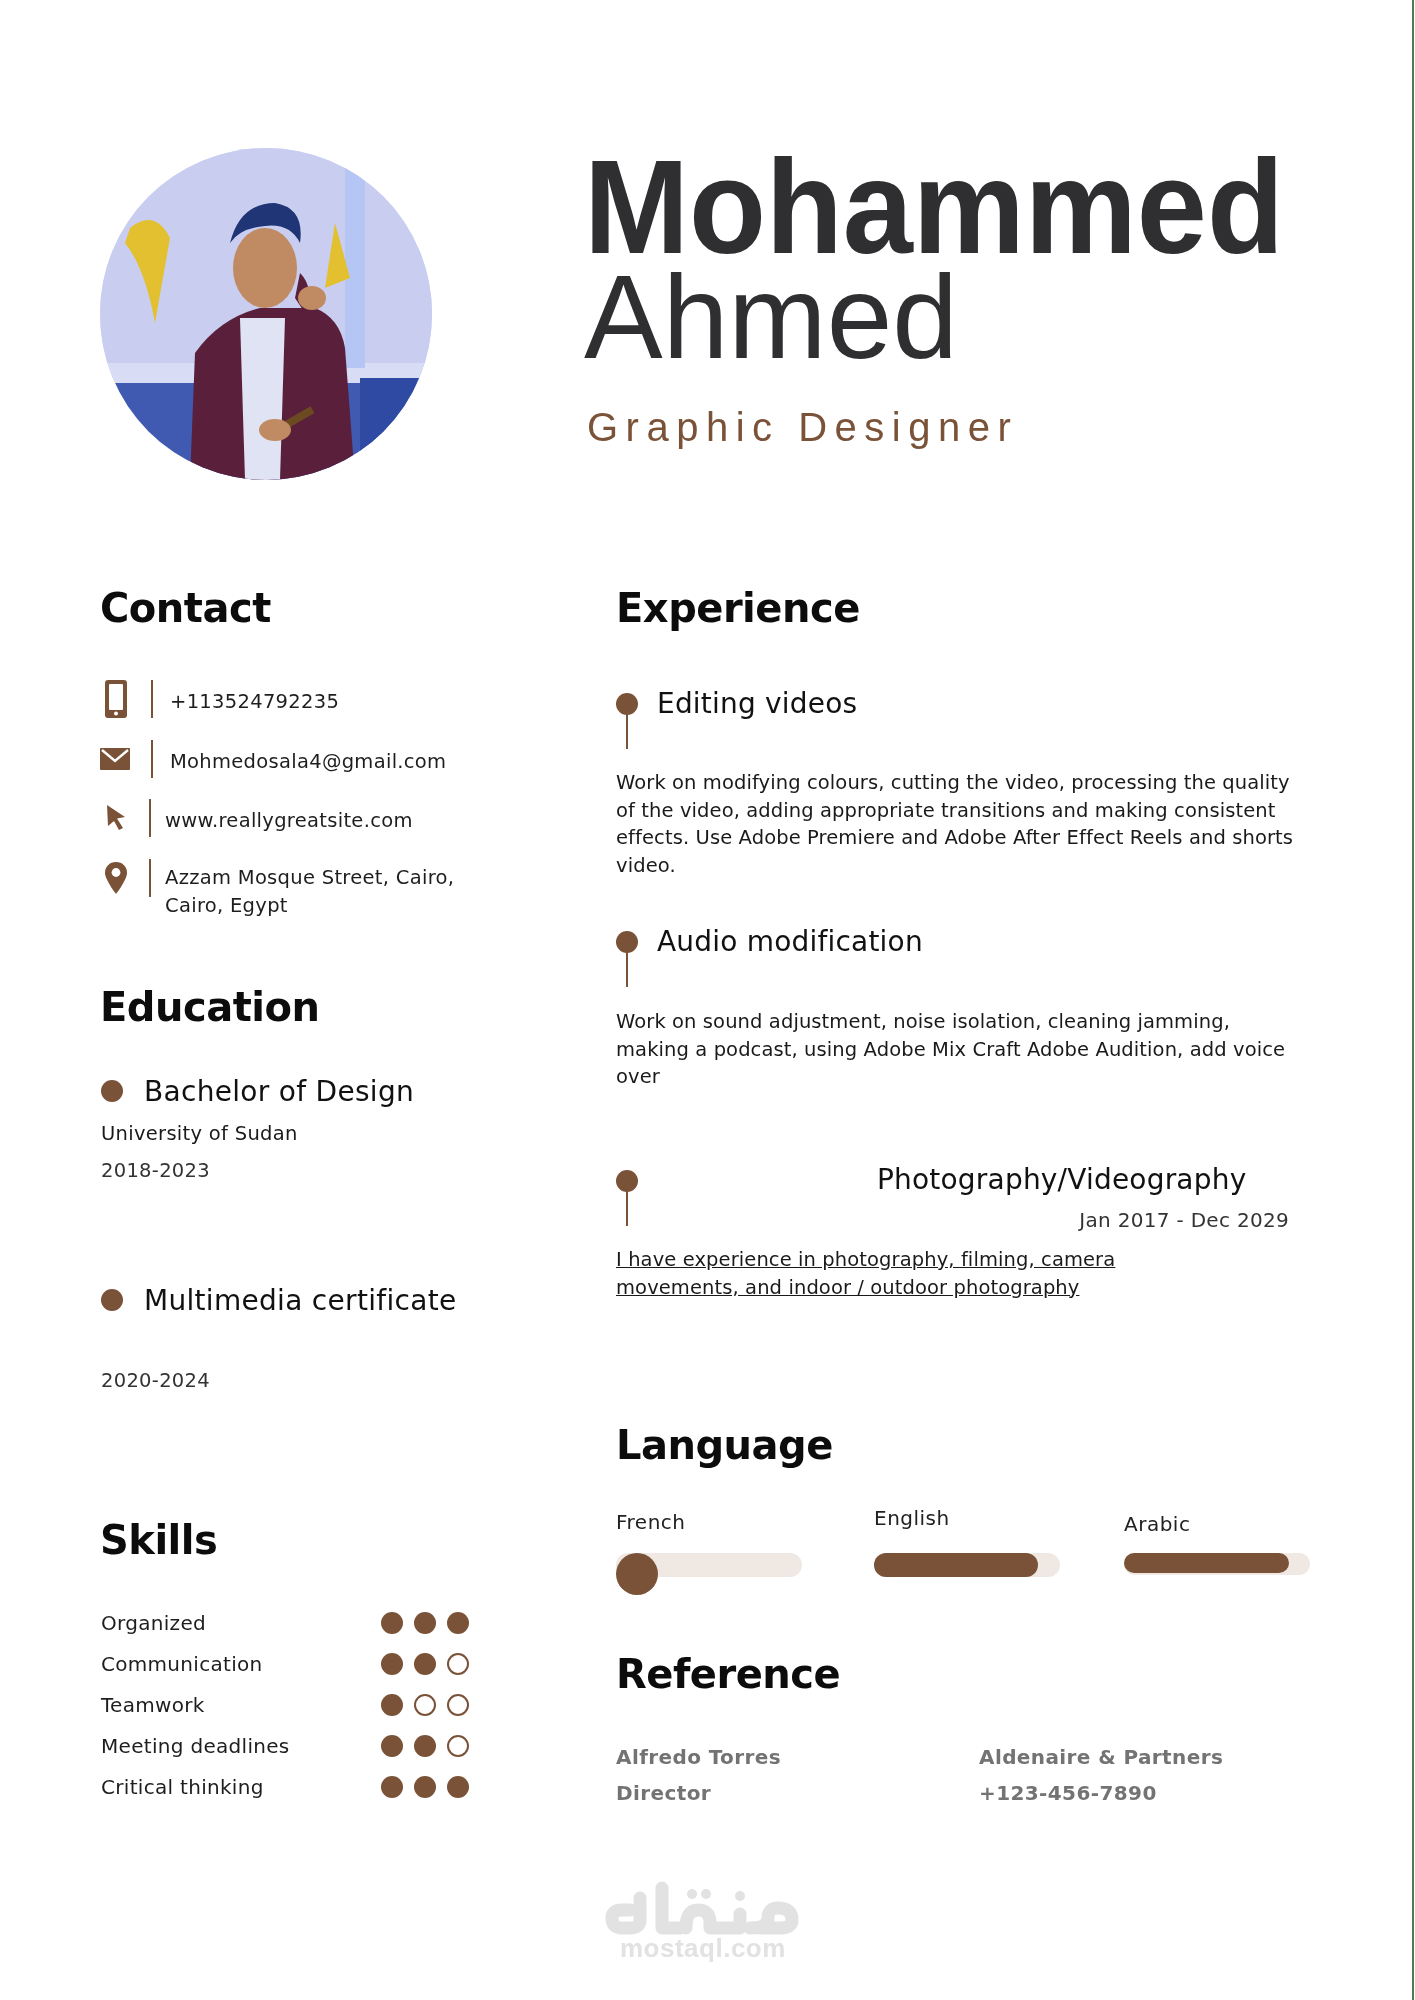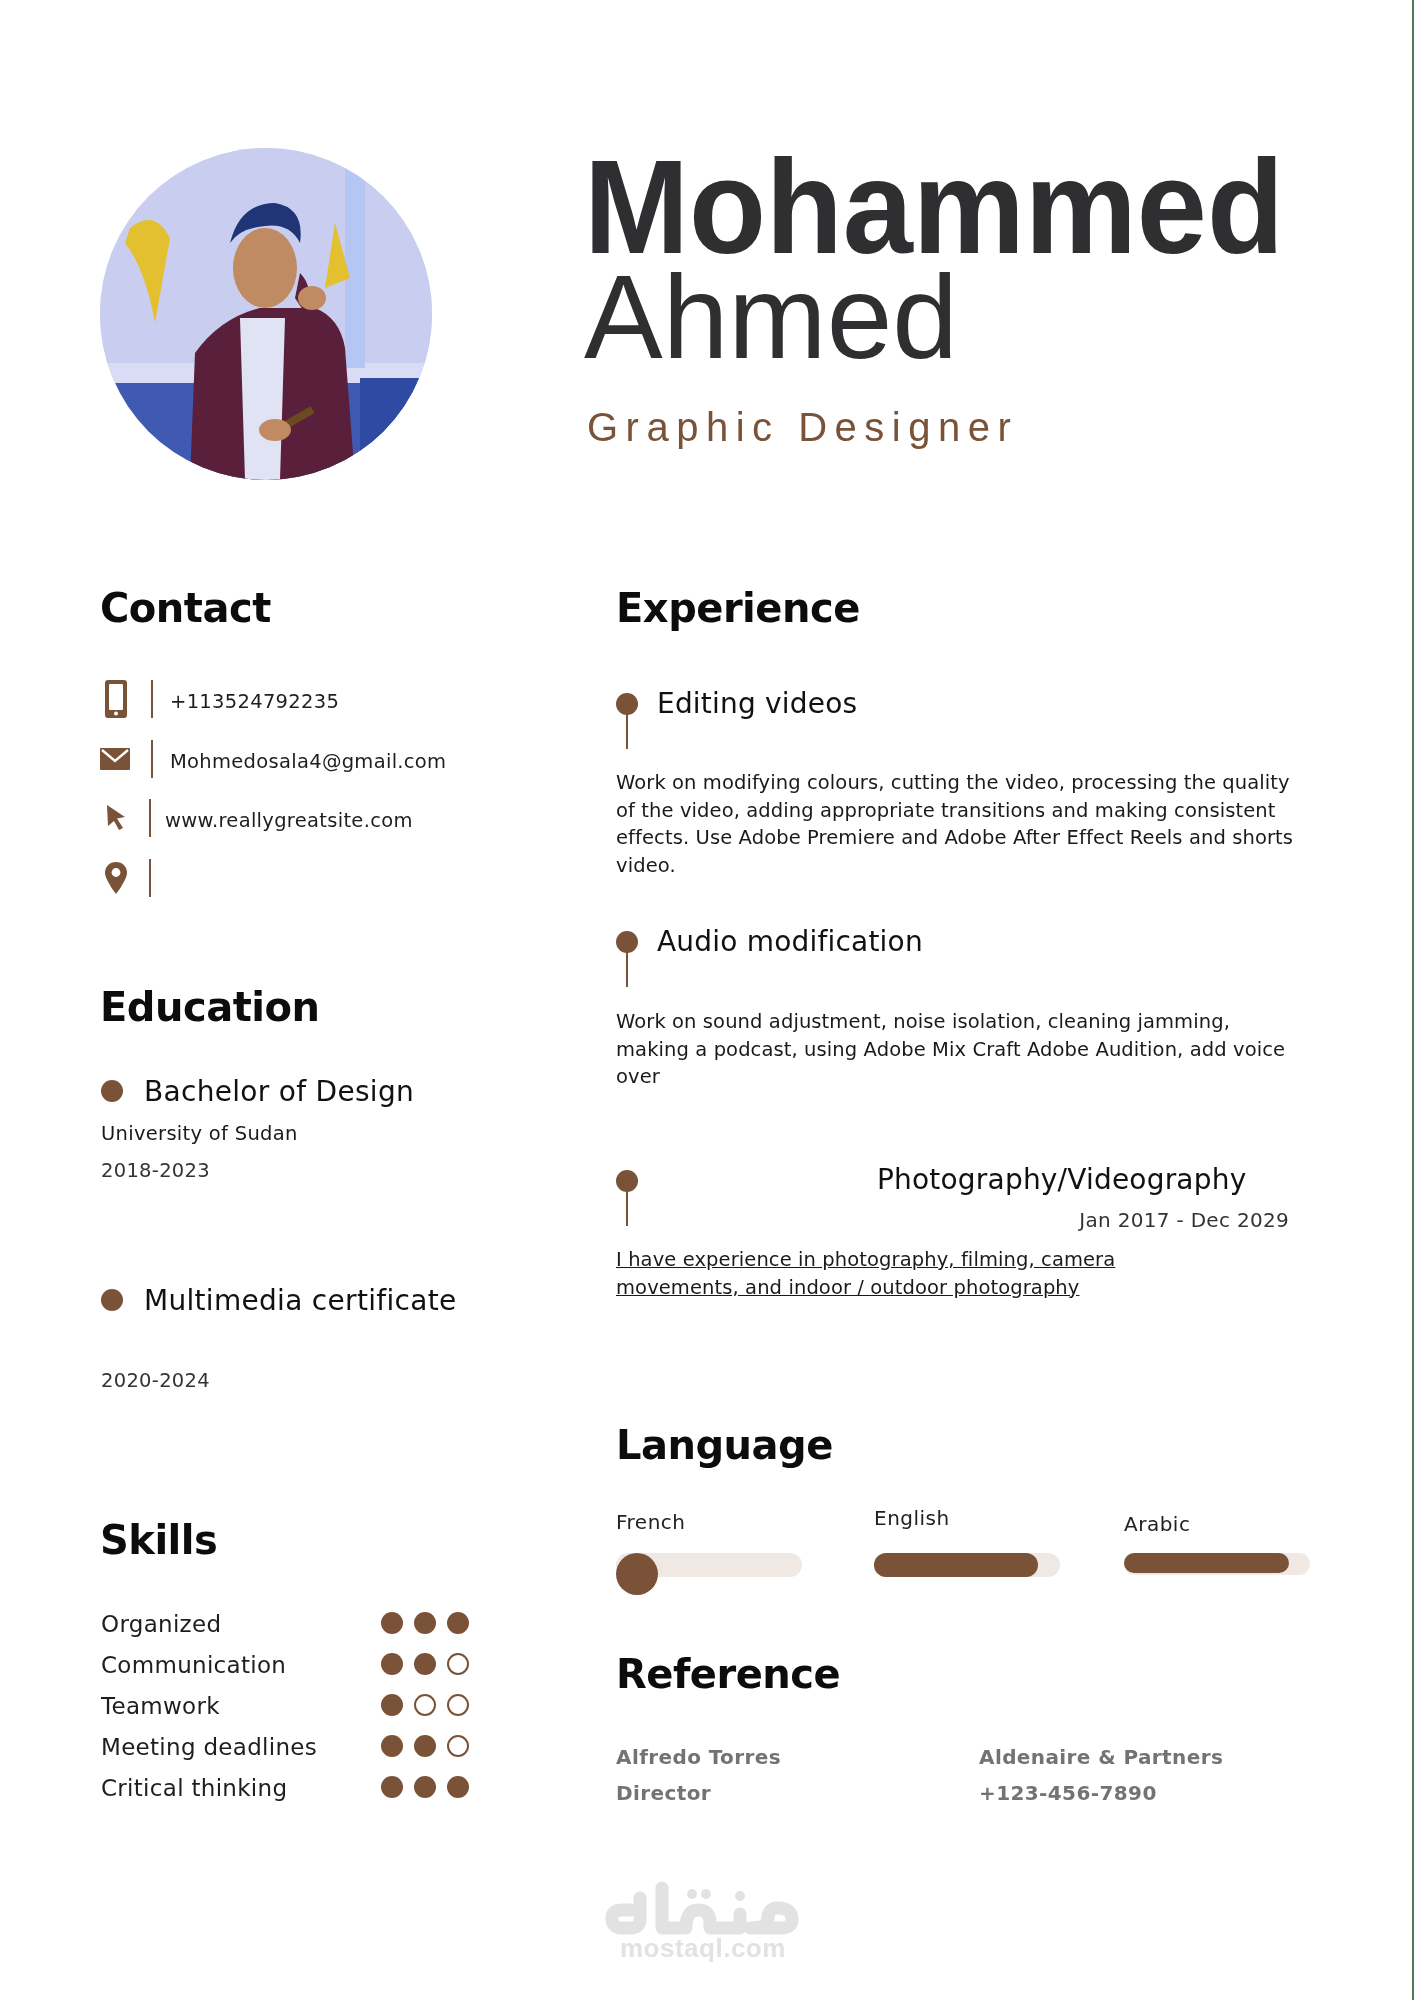--- a/index.html
+++ b/index.html
@@ -30,21 +30,21 @@
   .contact-row .txt.multi { white-space: normal; width: 340px; top: 6px; }
 
   
   .dot { position: absolute; width: 22px; height: 22px; border-radius: 50%; background: #7a5238; }
   .edu-title { position: absolute; left: 144px; font-size: 28px; line-height: 1; color: #111; white-space: nowrap; letter-spacing: 0.3px; }
   .edu-sub { position: absolute; left: 101px; font-size: 19.5px; line-height: 1; color: #1a1a1a; white-space: nowrap; letter-spacing: 0.3px; }
   .edu-date { position: absolute; left: 101px; font-size: 19.5px; line-height: 1; color: #333; white-space: nowrap; letter-spacing: 0.3px; }
 
   
   .skill-row { position: absolute; left: 101px; width: 370px; height: 30px; }
-  .skill-row .lbl { position: absolute; left: 0; top: 3px; font-size: 23px; line-height: 1; color: #1e1e1e; white-space: nowrap; letter-spacing: 0.3px; }
+  .skill-row .lbl { position: absolute; left: 0; top: 3px; font-size: 20px; line-height: 1; color: #1e1e1e; white-space: nowrap; letter-spacing: 0.3px; }
   .skill-row .dots { position: absolute; left: 280px; top: 2px; display: flex; gap: 11px; }
   .sdot { width: 22px; height: 22px; border-radius: 50%; }
   .sdot.on { background: #7a5238; }
   .sdot.off { background: #fff; border: 2px solid #7a5238; }
 
   
   .exp-marker { position: absolute; left: 616px; width: 22px; }
   .exp-marker .head { width: 22px; height: 22px; border-radius: 50%; background: #7a5238; }
   .exp-marker .stem { margin-left: 10px; width: 2px; height: 36px; background: #7a5238; margin-top: -2px; }
   .exp-title { position: absolute; font-size: 28px; line-height: 1; color: #111; white-space: nowrap; letter-spacing: 0.2px; }
@@ -130,20 +130,21 @@
 </div>
 
 <div class="contact-row" style="top:858px; height:70px;">
   <span class="ico">
     <svg width="24" height="34" viewBox="0 0 24 34">
         <path d="M12 1 C5.5 1 1 5.8 1 11.8 C1 19 12 33 12 33 C12 33 23 19 23 11.8 C23 5.8 18.5 1 12 1 Z" fill="#7a5238"></path>
         <circle cx="12" cy="11.5" r="4.4" fill="#fff"></circle>
       </svg>
   </span>
   <span class="div" style="left:49px;"></span>
+  <span class="txt multi" style="left:65px;">Azzam Mosque Street, Cairo, Cairo, Egypt</span>
 </div>
 
 <h2 class="section" style="left:100px; top:987px;">Education</h2>
 
 <div>
   <span class="dot" style="left:101px; top:1080px;"></span>
   <span class="edu-title" style="top:1078px;">Bachelor of Design</span>
   <span class="edu-sub" style="top:1124px;">University of Sudan</span>
   <span class="edu-date" style="top:1161px;">2018-2023</span>
 </div>

